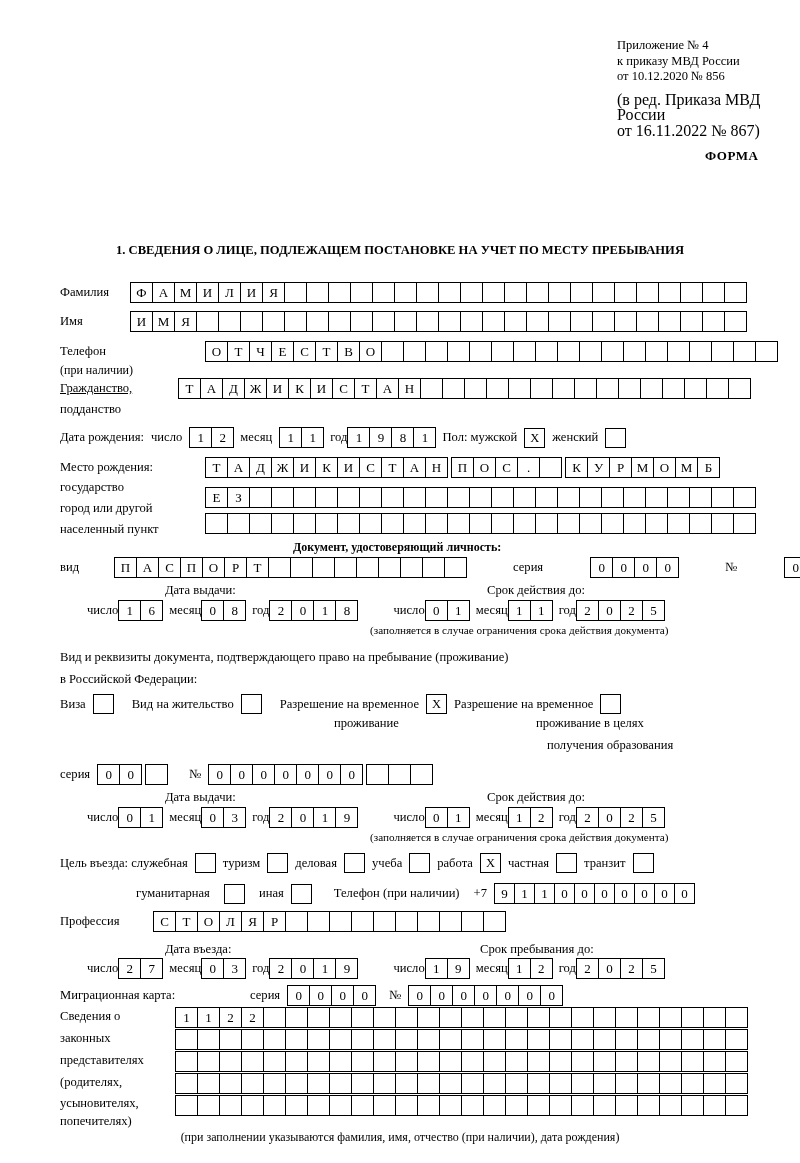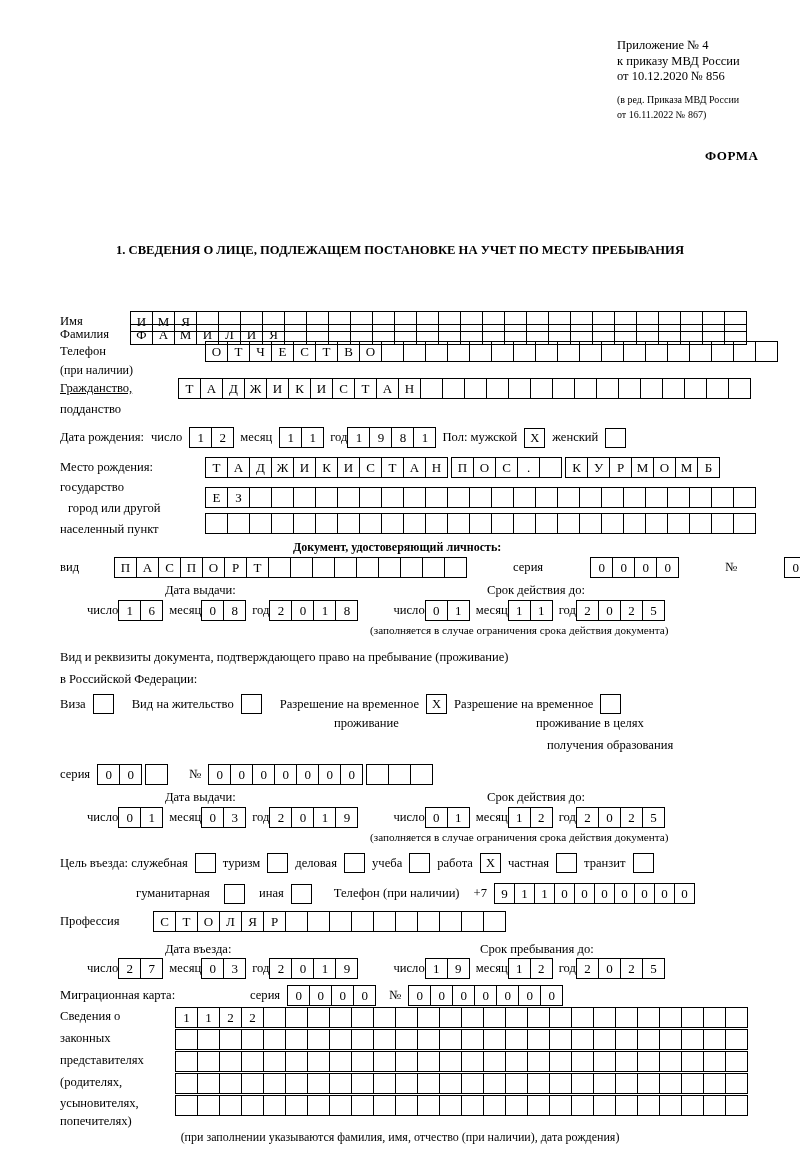--- a/index.html
+++ b/index.html
@@ -16,21 +16,21 @@
     width:800px;height:1163px;
     padding:0;
   }
   
   .hdr{
     position:absolute;
     left:617px;top:38px;
     font-size:12.5px;
     line-height:15.5px;
   }
-  .hdr .small{font-size:10px;}
+  .hdr .small{font-size:16px;}
   .hdr .gap{height:7px;}
   .forma{
     position:absolute;
     left:705px;top:148px;
     font-weight:bold;
     font-size:13px;
     letter-spacing:.5px;
   }
   .title{
     position:absolute;
@@ -98,21 +98,21 @@
     <div class="gap"></div>
     <div class="small">(в ред. Приказа МВД России</div>
     <div class="small">от 16.11.2022 № 867)</div>
   </div>
 
   <div class="forma">ФОРМА</div>
 
 
   <div class="sec1">1. СВЕДЕНИЯ О ЛИЦЕ, ПОДЛЕЖАЩЕМ ПОСТАНОВКЕ НА УЧЕТ ПО МЕСТУ ПРЕБЫВАНИЯ</div>
 
-  <div class="row" style="left:60px;top:282px;margin-top:42px;">
+  <div class="row" style="left:60px;top:282px;">
     <div class="lbl" style="width:70px;">Фамилия</div>
     <div class="boxes" id="surname-boxes">
         <div class="bx">Ф</div>
         <div class="bx">А</div>
         <div class="bx">М</div>
         <div class="bx">И</div>
         <div class="bx">Л</div>
         <div class="bx">И</div>
         <div class="bx">Я</div>
         <div class="bx"></div>
@@ -324,21 +324,21 @@
         <div class="bx"></div>
         <div class="bx"></div>
         <div class="bx"></div>
         <div class="bx"></div>
         <div class="bx"></div>
         <div class="bx"></div>
         <div class="bx"></div>
         <div class="bx"></div>
       </div>
   </div>
-  <div class="lbl" style="position:absolute;left:68px;top:501px;">город или другой</div>
+  <div class="lbl" style="position:absolute;left:60px;top:501px;">город или другой</div>
   <div class="lbl" style="position:absolute;left:60px;top:522px;">населенный пункт</div>
   <div class="row" style="left:205px;top:513px;">
     <div class="boxes" id="bp3-boxes">
         <div class="bx"></div>
         <div class="bx"></div>
         <div class="bx"></div>
         <div class="bx"></div>
         <div class="bx"></div>
         <div class="bx"></div>
         <div class="bx"></div>

